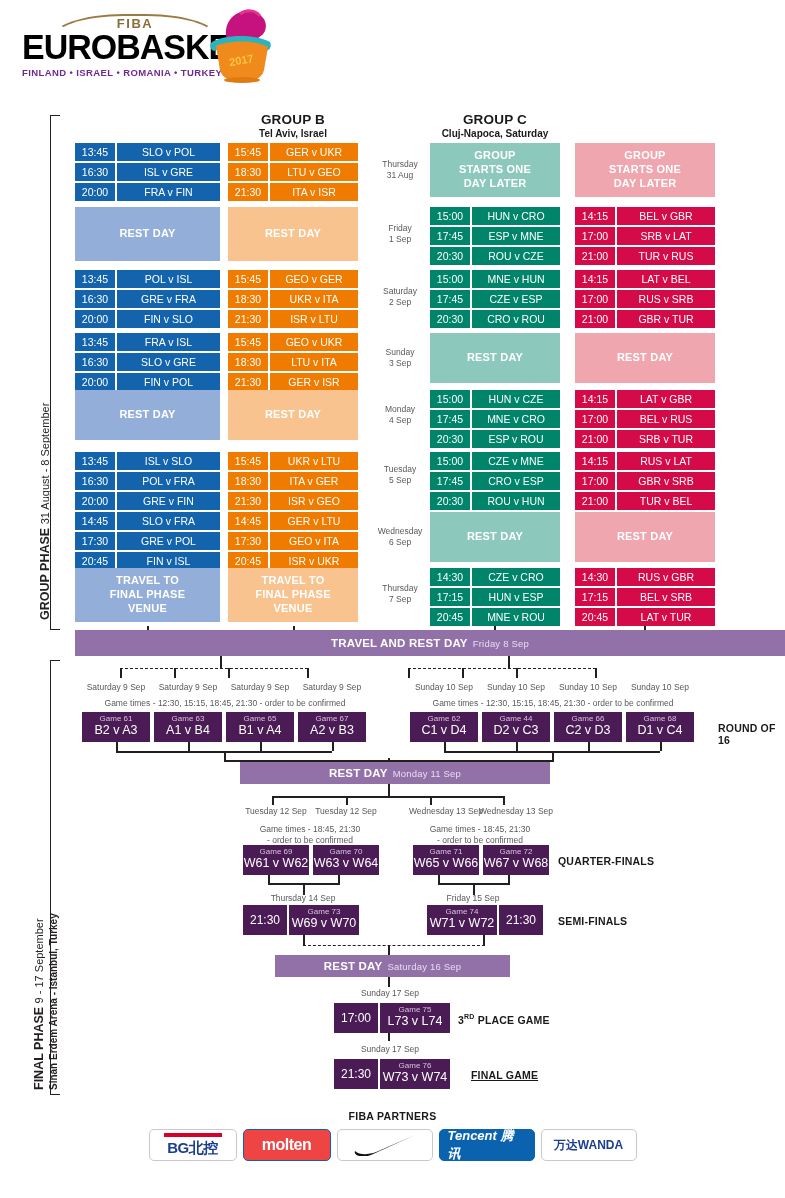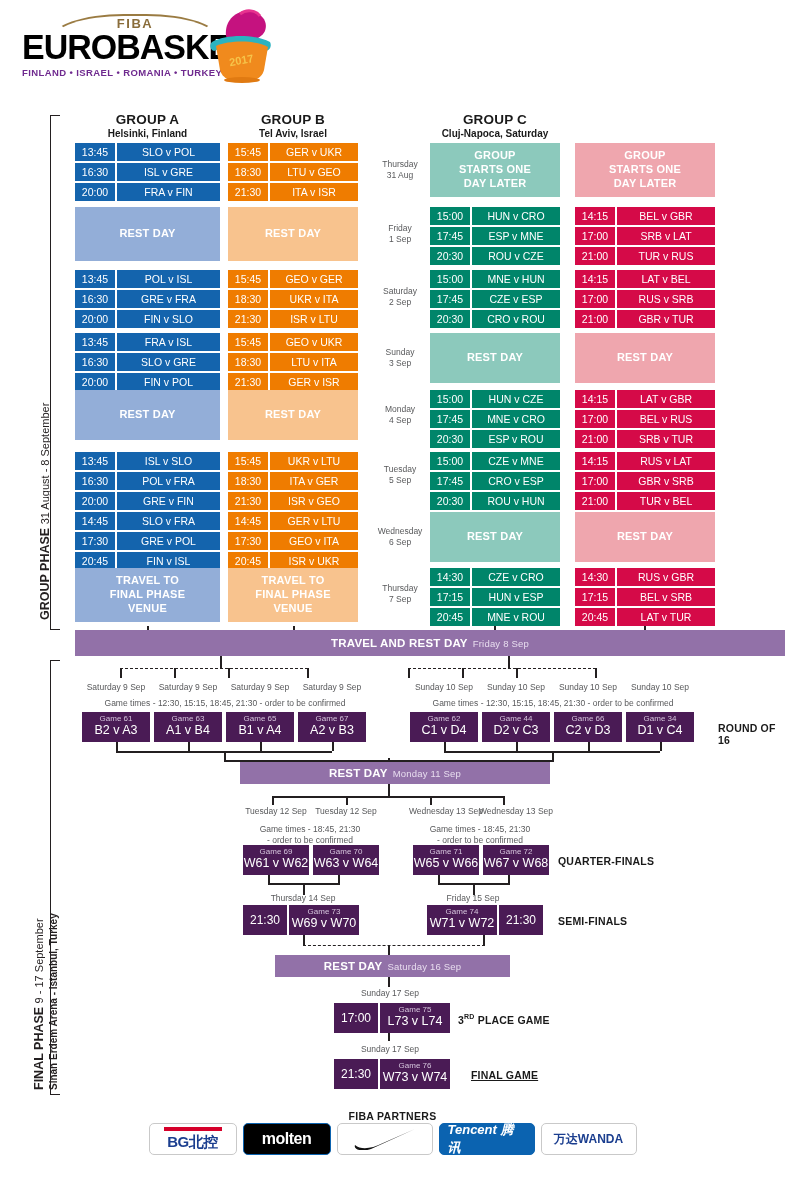--- a/index.html
+++ b/index.html
@@ -120,28 +120,28 @@
   }
   .roundlabel {
     position:absolute; font-weight:bold; font-size:10.5px; letter-spacing:0.2px; color:#1a1a1a;
   }
 
   
   .footer { position:absolute; left:0; top:1110px; width:785px; }
   .partners-title {
     text-align:center; font-size:10.5px; font-weight:bold; letter-spacing:0.3px; color:#1a1a1a;
   }
-  .partner-row { display:flex; justify-content:center; gap:6px; margin-top:1px; }
+  .partner-row { display:flex; justify-content:center; gap:6px; margin-top:7px; }
   .partner {
     height:32px; border:1px solid #c9c9c9; border-radius:5px;
     display:flex; align-items:center; justify-content:center;
     background:#fff; padding:0 8px;
   }
   .p-bg { width:88px; }
-  .p-molten { width:88px; background:#000000; border-color:#0b63b0; }
+  .p-molten { width:88px; background:#ef4444; border-color:#0b63b0; }
   .p-nike { width:96px; }
   .p-tencent { width:96px; background:#0b63b0; border-color:#0b63b0; }
   .p-wanda { width:96px; }
   .footnote {
     text-align:center; font-size:8.5px; color:#58595b; margin-top:9px;
   }
   .bg-logo { font-size:15px; font-weight:bold; color:#1b3e8f; letter-spacing:-0.5px;}
   .bg-bar { height:4px; background:#d6002a; width:58px; margin:0 auto 2px; }
   .molten-logo { color:#fff; font-size:16px; font-weight:bold; letter-spacing:-0.5px;}
   .tencent-logo { color:#fff; font-size:13px; font-weight:bold; font-style:italic;}
@@ -179,24 +179,20 @@
 
   <div class="side-brace" style="left:50px; top:660px; height:435px;"></div>
   <div class="side-label" style="left:32px; top:1090px; font-size:12.5px; line-height:1.25;">
     <div>
       <span>FINAL PHASE</span>
       <span style="font-weight:normal; font-size:11px;">9 - 17 September</span>
     </div>
     <div style="font-size:10px;">Sinan Erdem Arena - Istanbul, Turkey</div>
   </div>
 
-  <div class="grp-head" style="left:75px; top:112px; width:145px;">
-    <div class="gname">GROUP A</div>
-    <div class="gcity">Helsinki, Finland</div>
-  </div>
   <div class="grp-head" style="left:228px; top:112px; width:130px;">
     <div class="gname">GROUP B</div>
     <div class="gcity">Tel Aviv, Israel</div>
   </div>
   <div class="grp-head" style="left:430px; top:112px; width:130px;">
     <div class="gname">GROUP C</div>
     <div class="gcity">Cluj-Napoca, Saturday</div>
   </div>
 
   <div id="grid-root">
@@ -590,21 +586,21 @@
       </div>
       <div class="gbox" style="left: 482px; top: 712px; width: 68px; height: 30px;">
         <div class="gnum">Game 44</div>
         <div class="gteams">D2 v C3</div>
       </div>
       <div class="gbox" style="left: 554px; top: 712px; width: 68px; height: 30px;">
         <div class="gnum">Game 66</div>
         <div class="gteams">C2 v D3</div>
       </div>
       <div class="gbox" style="left: 626px; top: 712px; width: 68px; height: 30px;">
-        <div class="gnum">Game 34</div>
+        <div class="gnum">Game 68</div>
         <div class="gteams">D1 v C4</div>
       </div>
       <div class="roundlabel" style="left: 718px; top: 722px;">ROUND OF 16</div>
       <div class="ln" style="left: 116px; top: 742px; width: 1.5px; height: 9px;"></div>
       <div class="ln" style="left: 188px; top: 742px; width: 1.5px; height: 9px;"></div>
       <div class="ln" style="left: 260px; top: 742px; width: 1.5px; height: 9px;"></div>
       <div class="ln" style="left: 332px; top: 742px; width: 1.5px; height: 9px;"></div>
       <div class="ln" style="left: 444px; top: 742px; width: 1.5px; height: 9px;"></div>
       <div class="ln" style="left: 516px; top: 742px; width: 1.5px; height: 9px;"></div>
       <div class="ln" style="left: 588px; top: 742px; width: 1.5px; height: 9px;"></div>

